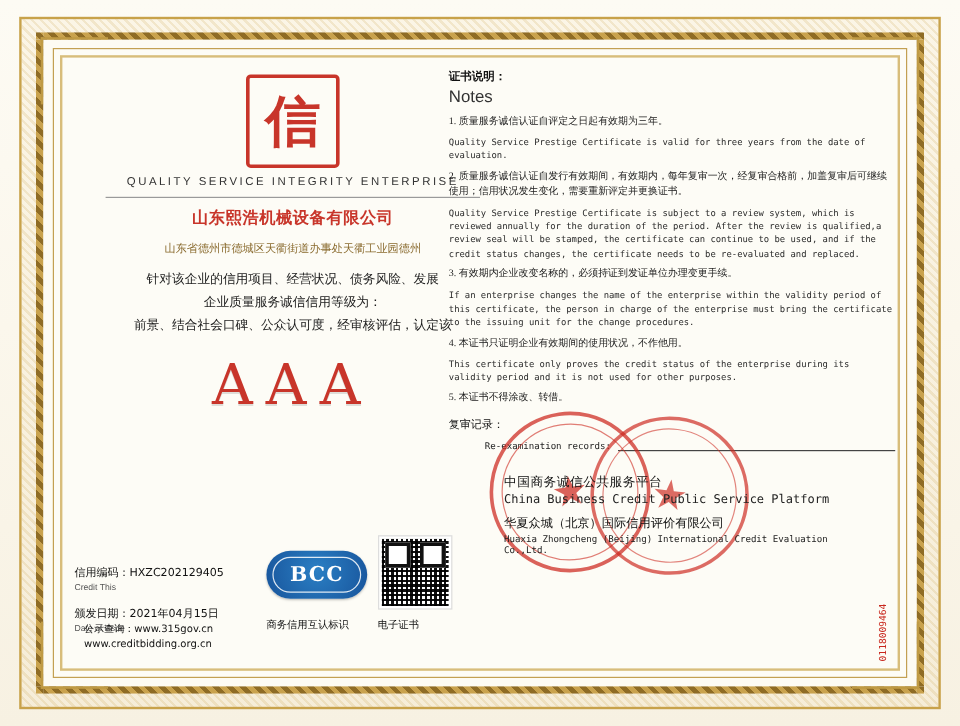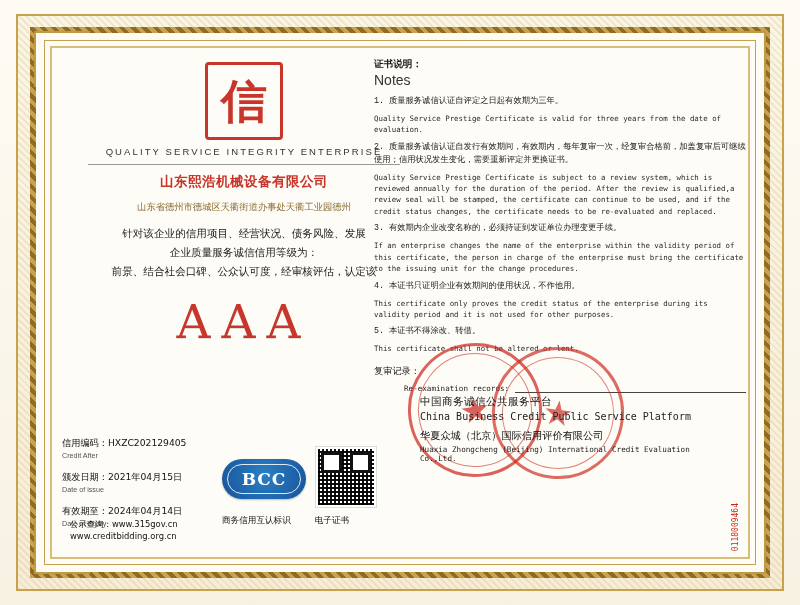--- a/index.html
+++ b/index.html
@@ -162,21 +162,21 @@
     font-family:"DejaVu Sans", sans-serif;
   }
 
   
   .notes-head{
     font-family:"DejaVu Sans", sans-serif;
     font-size:9.6px;color:#111;font-weight:bold;
   }
   .notes-head-en{font-size:14px;color:#333;margin:1px 0 7px;}
   .note{
-    font-family:Liberation Mono, monospace;
+    font-family:Liberation Serif, serif;
     font-size:8.3px;color:#1b1b1b;line-height:1.55;margin-bottom:5px;
   }
   .note.en{font-family:"DejaVu Sans Mono", monospace;font-size:7.4px;color:#2a2a2a;}
   .reexam{
     margin-top:10px;font-family:"DejaVu Sans", sans-serif;
     font-size:9.2px;color:#111;
   }
   .reexam-en{
     font-family:"DejaVu Sans Mono", monospace;font-size:7.6px;color:#222;
     margin-top:4px;display:flex;align-items:flex-end;gap:6px;padding-left:30px;
@@ -252,33 +252,27 @@
         <div>前景、结合社会口碑、公众认可度，经审核评估，认定该</div>
       </div>
 
       <div class="grade">AAA</div>
 
       <div class="meta">
         <div class="meta-row">
           <div class="meta-cn">
             <span>信用编码：</span><span class="meta-val">HXZC202129405</span>
           </div>
-          <div class="meta-en">Credit After</div>
+          <div class="meta-en">Credit This</div>
         </div>
         <div class="meta-row">
           <div class="meta-cn">
             <span>颁发日期：</span><span class="meta-val">2021年04月15日</span>
           </div>
           <div class="meta-en">Date of issue</div>
-        </div>
-        <div class="meta-row">
-          <div class="meta-cn">
-            <span>有效期至：</span><span class="meta-val">2024年04月14日</span>
-          </div>
-          <div class="meta-en">Date of expiry</div>
         </div>
 
         <div class="site">
           <div>
             <span>公示查询：</span><span>www.315gov.cn</span>
           </div>
           <div>www.creditbidding.org.cn</div>
         </div>
       </div>
 
@@ -301,21 +295,20 @@
 
       <div class="note">1. 质量服务诚信认证自评定之日起有效期为三年。</div>
       <div class="note en">Quality Service Prestige Certificate is valid for three years from the date of evaluation.</div>
       <div class="note">2. 质量服务诚信认证自发行有效期间，有效期内，每年复审一次，经复审合格前，加盖复审后可继续使用；信用状况发生变化，需要重新评定并更换证书。</div>
       <div class="note en">Quality Service Prestige Certificate is subject to a review system, which is reviewed annually for the duration of the period. After the review is qualified,a review seal will be stamped, the certificate can continue to be used, and if the credit status changes, the certificate needs to be re-evaluated and replaced.</div>
       <div class="note">3. 有效期内企业改变名称的，必须持证到发证单位办理变更手续。</div>
       <div class="note en">If an enterprise changes the name of the enterprise within the validity period of this certificate, the person in charge of the enterprise must bring the certificate to the issuing unit for the change procedures.</div>
       <div class="note">4. 本证书只证明企业有效期间的使用状况，不作他用。</div>
       <div class="note en">This certificate only proves the credit status of the enterprise during its validity period and it is not used for other purposes.</div>
       <div class="note">5. 本证书不得涂改、转借。</div>
-      <div class="note en">This certificate shall not be altered or lent.</div>
 
       <div class="reexam">复审记录：</div>
       <div class="reexam-en">
         <span>Re-examination records:</span>
         <span class="reexam-line"></span>
       </div>
 
       <div class="stamp stamp1">
         <div class="ring2"></div>
         <div class="star">★</div>

